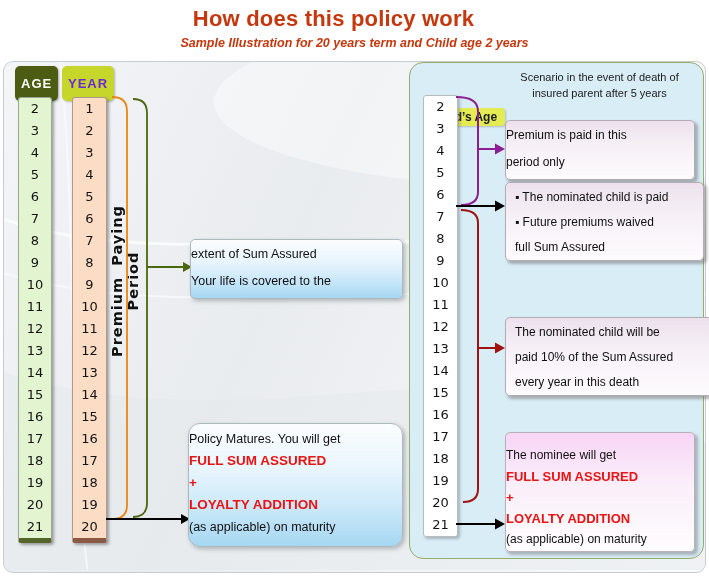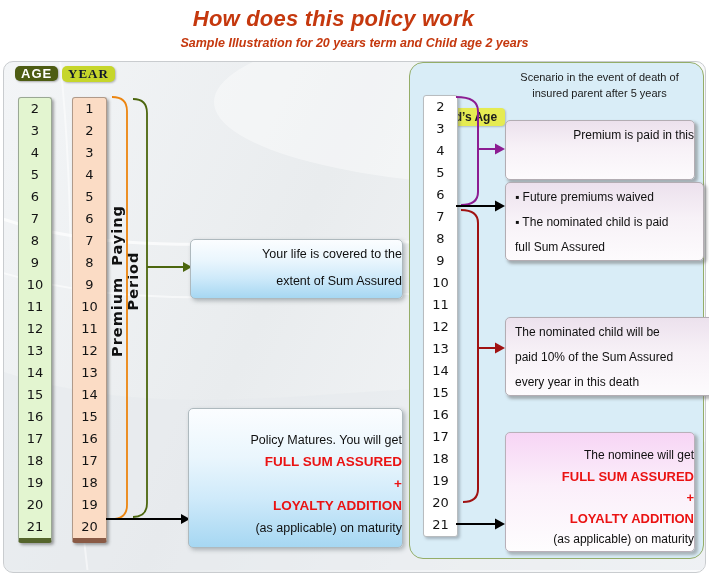--- a/index.html
+++ b/index.html
@@ -1,57 +1,57 @@
 <!DOCTYPE html>
 <html><head>
 <meta charset="utf-8">
 <style>
   html,body{margin:0;padding:0;background:#fff;}
   .canvas{position:relative;width:709px;height:578px;background:#fff;
           font-family:"Liberation Sans",sans-serif;overflow:hidden;}
   .page-title{position:absolute;top:6px;left:0;width:667px;margin:0;text-align:center;
-          font-style:italic;font-weight:bold;font-size:22px;color:#c5380e;letter-spacing:.2px;}
+          font-weight:bold;font-size:22px;color:#c5380e;letter-spacing:.2px;}
   .page-subtitle{position:absolute;top:36px;left:0;width:709px;margin:0;text-align:center;
           font-style:italic;font-weight:bold;font-size:12.5px;color:#c5380e;}
   .outer-panel{position:absolute;left:3px;top:61px;width:701px;height:510px;
           border:1px solid #c9cccf;border-radius:10px;overflow:hidden;
           background:linear-gradient(115deg,#f3f5f7 0%,#e9ecee 40%,#f2f4f6 70%,#fafbfc 100%);}
   .bg-swoosh{position:absolute;left:0;top:0;}
-  .badge{position:absolute;font-weight:bold;font-size:13px;padding:0 6px;border-radius:5px;
+  .badge{position:absolute;font-weight:bold;font-size:13px;padding:10px 6px;border-radius:5px;
           letter-spacing:1px;font-family:"Liberation Sans",sans-serif;}
   .age-badge{left:15px;top:66px;background:#4d5c13;color:#ffffff;box-shadow:1px 1px 2px rgba(0,0,0,.3);}
-  .year-badge{left:62px;top:66px;background:#c6d62b;color:#0f172a;box-shadow:1px 1px 2px rgba(0,0,0,.25);font-family:Liberation Serif, serif;}
+  .year-badge{left:62px;top:66px;background:#c6d62b;color:#6d28d9;box-shadow:1px 1px 2px rgba(0,0,0,.25);}
   .childs-age-badge{left:424px;top:64px;background:#e5eb52;color:#1c1c1c;font-size:12px;
           letter-spacing:0;border-radius:4px;padding:2px 8px;box-shadow:1px 1px 2px rgba(0,0,0,.2);margin-top:44px;}
   .col{position:absolute;display:flex;flex-direction:column;border-radius:3px;}
   .cell{height:22px;line-height:22px;text-align:center;font-size:13px;color:#141414;
           font-family:"DejaVu Sans",sans-serif;}
   .age-col{left:18px;top:97px;width:32px;background:#e3f5d0;border:1px solid #9aa894;
           border-bottom:5px solid #55652c;box-shadow:2px 2px 3px rgba(60,60,60,.45);}
   .year-col{left:72px;top:97px;width:33px;background:#fbdcc5;border:1px solid #b09a8a;
           border-bottom:5px solid #8a5a45;box-shadow:2px 2px 3px rgba(60,60,60,.45);}
   .child-col{left:423px;top:95px;width:33px;background:#ffffff;border:1px solid #b8bcbf;
           box-shadow:2px 2px 3px rgba(90,100,110,.4);}
   .vertical-label{position:absolute;left:17px;top:272px;width:202px;height:18px;
           transform:rotate(-90deg);text-align:center;font-weight:bold;font-size:14.5px;
           letter-spacing:1px;word-spacing:5px;color:#111;font-family:"DejaVu Sans",sans-serif;}
   .right-panel{position:absolute;left:409px;top:62px;width:293px;height:495px;
           border:1.5px solid #94ad68;border-radius:14px;background:#d9edf7;}
   .scenario-title{position:absolute;left:496px;top:69px;width:207px;text-align:center;
           font-size:11px;color:#1b1b1b;line-height:16px;}
-  .box{position:absolute;border-radius:5px;text-align:right;font-size:12.5px;color:#101010;}
+  .box{position:absolute;border-radius:5px;text-align:left;font-size:12.5px;color:#101010;}
   .box .line{line-height:27px;white-space:nowrap;}
   .blue{border:1px solid #aeb9be;box-shadow:2px 2px 4px rgba(100,110,115,.45);
           background:linear-gradient(180deg,#fbfdff 0%,#eaf6fd 35%,#cfeafa 65%,#a6d7f2 100%);}
   .lav{border:1px solid #b3adb3;box-shadow:2.5px 2.5px 3px rgba(110,110,110,.5);
           background:linear-gradient(180deg,#ece1ed 0%,#f7f1f7 45%,#fdfbfd 100%);}
   .pink{border:1px solid #b9b0b9;box-shadow:2.5px 2.5px 3px rgba(110,110,110,.45);
           background:linear-gradient(180deg,#f7d5f5 0%,#fbeffa 45%,#fefdfe 100%);}
   .coverage-box{left:190px;top:239px;width:211px;height:57px;padding-top:1px;}
-  .maturity-box{left:188px;top:408px;width:213px;height:118px;padding-top:20px;}
+  .maturity-box{left:188px;top:423px;width:213px;height:118px;padding-top:4px;border-radius:12px;}
   .maturity-box .line,.nominee-box .line{line-height:22px;}
   .premium-paid-box{left:505px;top:120px;width:188px;height:57px;padding-top:1px;font-size:12px;}
   .waiver-box{left:505px;top:182px;width:188px;height:75px;text-align:left;padding:2px 0 0 9px;font-size:12px;}
   .waiver-box .line,.income-box .line{line-height:25px;}
   .income-box{left:505px;top:317px;width:188px;height:75px;text-align:left;padding:2px 15px 0 9px;font-size:12px;}
   .nominee-box{left:505px;top:432px;width:188px;height:106px;padding-top:12px;font-size:12px;}
   .nominee-box .line{line-height:21px;}
   .red{color:#ea1313;font-weight:bold;font-size:13.5px;}
   .nominee-box .red{font-size:13px;}
   .overlay{position:absolute;left:0;top:0;pointer-events:none;}
@@ -167,39 +167,40 @@
     <path d="M456,206 L496,206" stroke="#000000" stroke-width="1.8" fill="none"></path>
     <polygon points="495,200.5 505,206 495,211.5" fill="#000000"></polygon>
     <path d="M461,210 Q478,210 478,223 L478,489 Q478,502 463,502" stroke="#a01212" stroke-width="2" fill="none"></path>
     <path d="M478,348 L496,348" stroke="#a01212" stroke-width="2" fill="none"></path>
     <polygon points="495,342.5 505,348 495,353.5" fill="#a01212"></polygon>
     <path d="M456,524 L496,524" stroke="#000000" stroke-width="1.8" fill="none"></path>
     <polygon points="495,518.5 505,524 495,529.5" fill="#000000"></polygon>
   </svg>
 
   <div class="box blue coverage-box">
+    <div class="line">extent of Sum Assured</div>
     <div class="line">Your life is covered to the</div>
-    <div class="line">extent of Sum Assured</div>
   </div>
 
   <div class="box blue maturity-box">
     <div class="line">Policy Matures. You will get</div>
     <div class="line red">FULL SUM ASSURED</div>
     <div class="line red">+</div>
     <div class="line red">LOYALTY ADDITION</div>
     <div class="line">(as applicable) on maturity</div>
   </div>
 
   <div class="box lav premium-paid-box">
     <div class="line">Premium is paid in this</div>
+    <div class="line">period only</div>
   </div>
 
   <div class="box lav waiver-box">
+    <div class="line">▪ The nominated child is paid</div>
     <div class="line">▪ Future premiums waived</div>
-    <div class="line">▪ The nominated child is paid</div>
     <div class="line">full Sum Assured</div>
   </div>
 
   <div class="box lav income-box">
     <div class="line">The nominated child will be</div>
     <div class="line">paid 10% of the Sum Assured</div>
     <div class="line">every year in this death</div>
   </div>
 
   <div class="box pink nominee-box">

